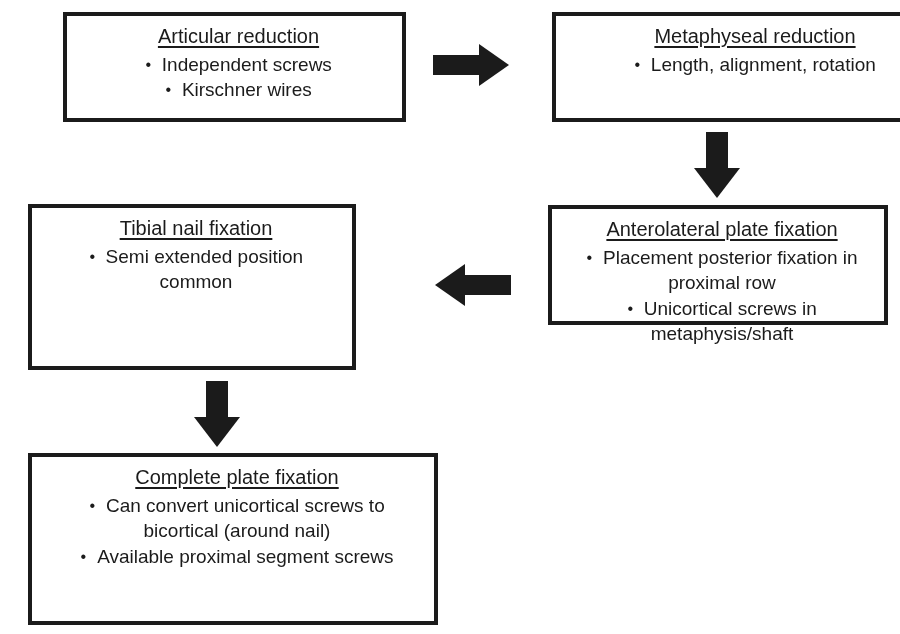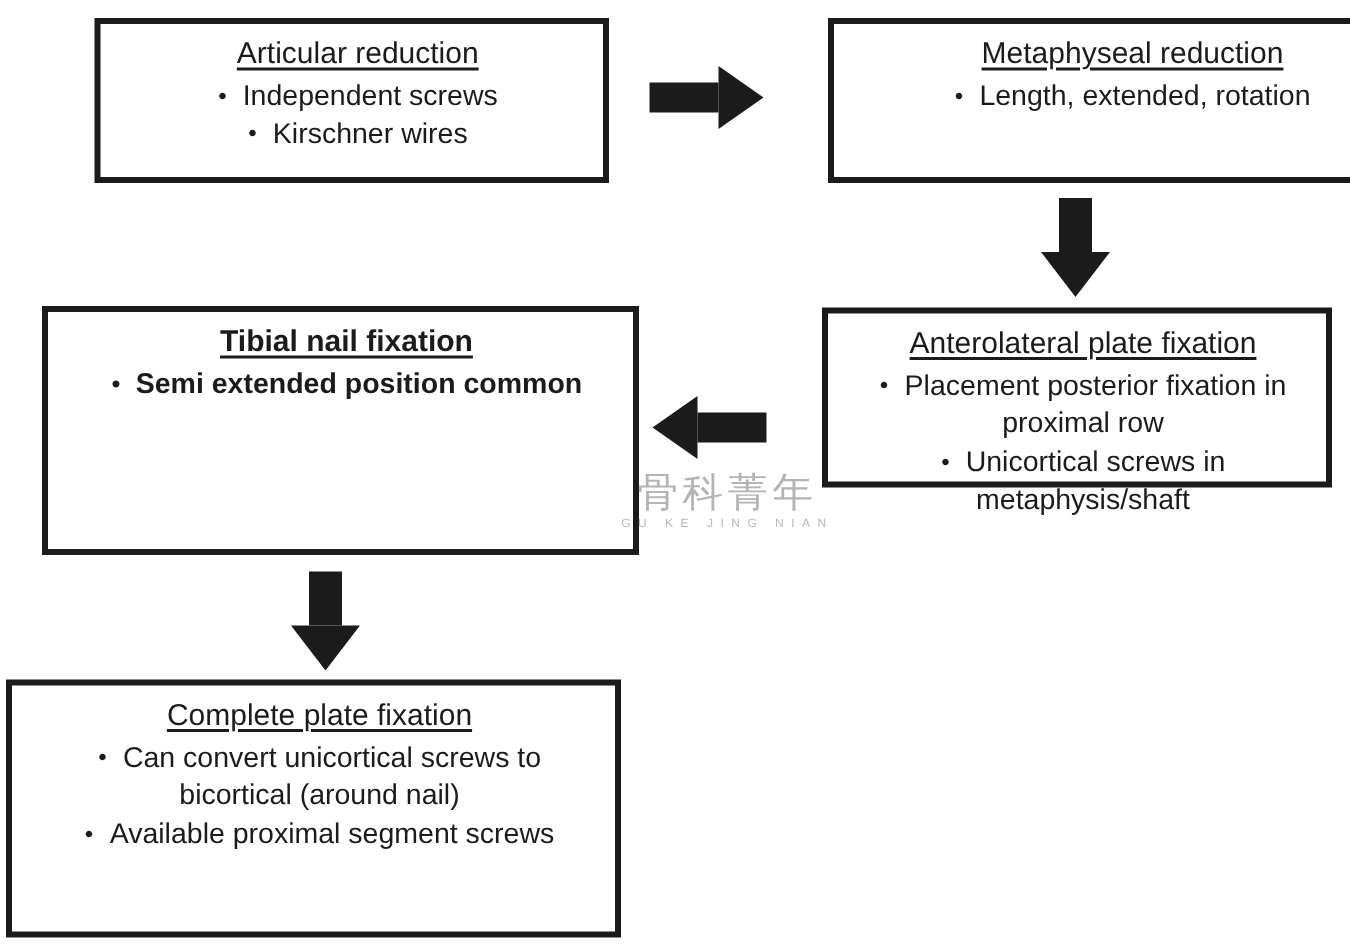--- a/index.html
+++ b/index.html
@@ -93,22 +93,22 @@
   .watermark-sub {
     font-size: 8px;
     color: #b8b8b8;
     letter-spacing: 5px;
     margin-top: 0px;
   }
   
   #box-articular      { left: 63px;  top: 12px;  width: 343px; height: 110px; }
   #box-metaphyseal    { left: 552px; top: 12px;  width: 398px; height: 110px; }
   #box-anterolateral  { left: 548px; top: 205px; width: 340px; height: 120px; }
-  #box-tibial         { left: 28px;  top: 204px; width: 398px; height: 166px; font-weight: bold; }
-  #box-complete       { left: 4px;  top: 453px; width: 410px; height: 172px; }
+  #box-tibial         { left: 28px;  top: 204px; width: 328px; height: 166px; }
+  #box-complete       { left: 28px;  top: 453px; width: 410px; height: 172px; }
 
   #arrow-1 { left: 433px; top: 44px; }
   #arrow-2 { left: 694px; top: 132px; }
   #arrow-3 { left: 435px; top: 264px; }
   #arrow-4 { left: 194px; top: 381px; }
 </style>
 </head>
 <body>
 
 <div class="canvas">
@@ -124,21 +124,21 @@
   </div>
 
   <div class="arrow-h" id="arrow-1">
     <div class="shaft-h"></div>
     <div class="head-right"></div>
   </div>
 
   <div class="box" id="box-metaphyseal">
     <span class="box-title">Metaphyseal reduction</span>
     <div class="bullet-line">
-      <span class="bullet-dot">•</span><span>Length, extended, rotation</span>
+      <span class="bullet-dot">•</span><span>Length, alignment, rotation</span>
     </div>
   </div>
 
   <div class="arrow-v" id="arrow-2">
     <div class="shaft-v"></div>
     <div class="head-down"></div>
   </div>
 
   <div class="box" id="box-anterolateral">
     <span class="box-title">Anterolateral plate fixation</span>
@@ -170,18 +170,14 @@
   <div class="box" id="box-complete">
     <span class="box-title">Complete plate fixation</span>
     <div class="bullet-line">
       <span class="bullet-dot">•</span><span>Can convert unicortical screws to bicortical (around nail)</span>
     </div>
     <div class="bullet-line">
       <span class="bullet-dot">•</span><span>Available proximal segment screws</span>
     </div>
   </div>
 
-  <div class="watermark">
-    <div class="watermark-text">骨科菁年</div>
-    <div class="watermark-sub">GU KE JING NIAN</div>
-  </div>
 
 </div>
 
 </body></html>

